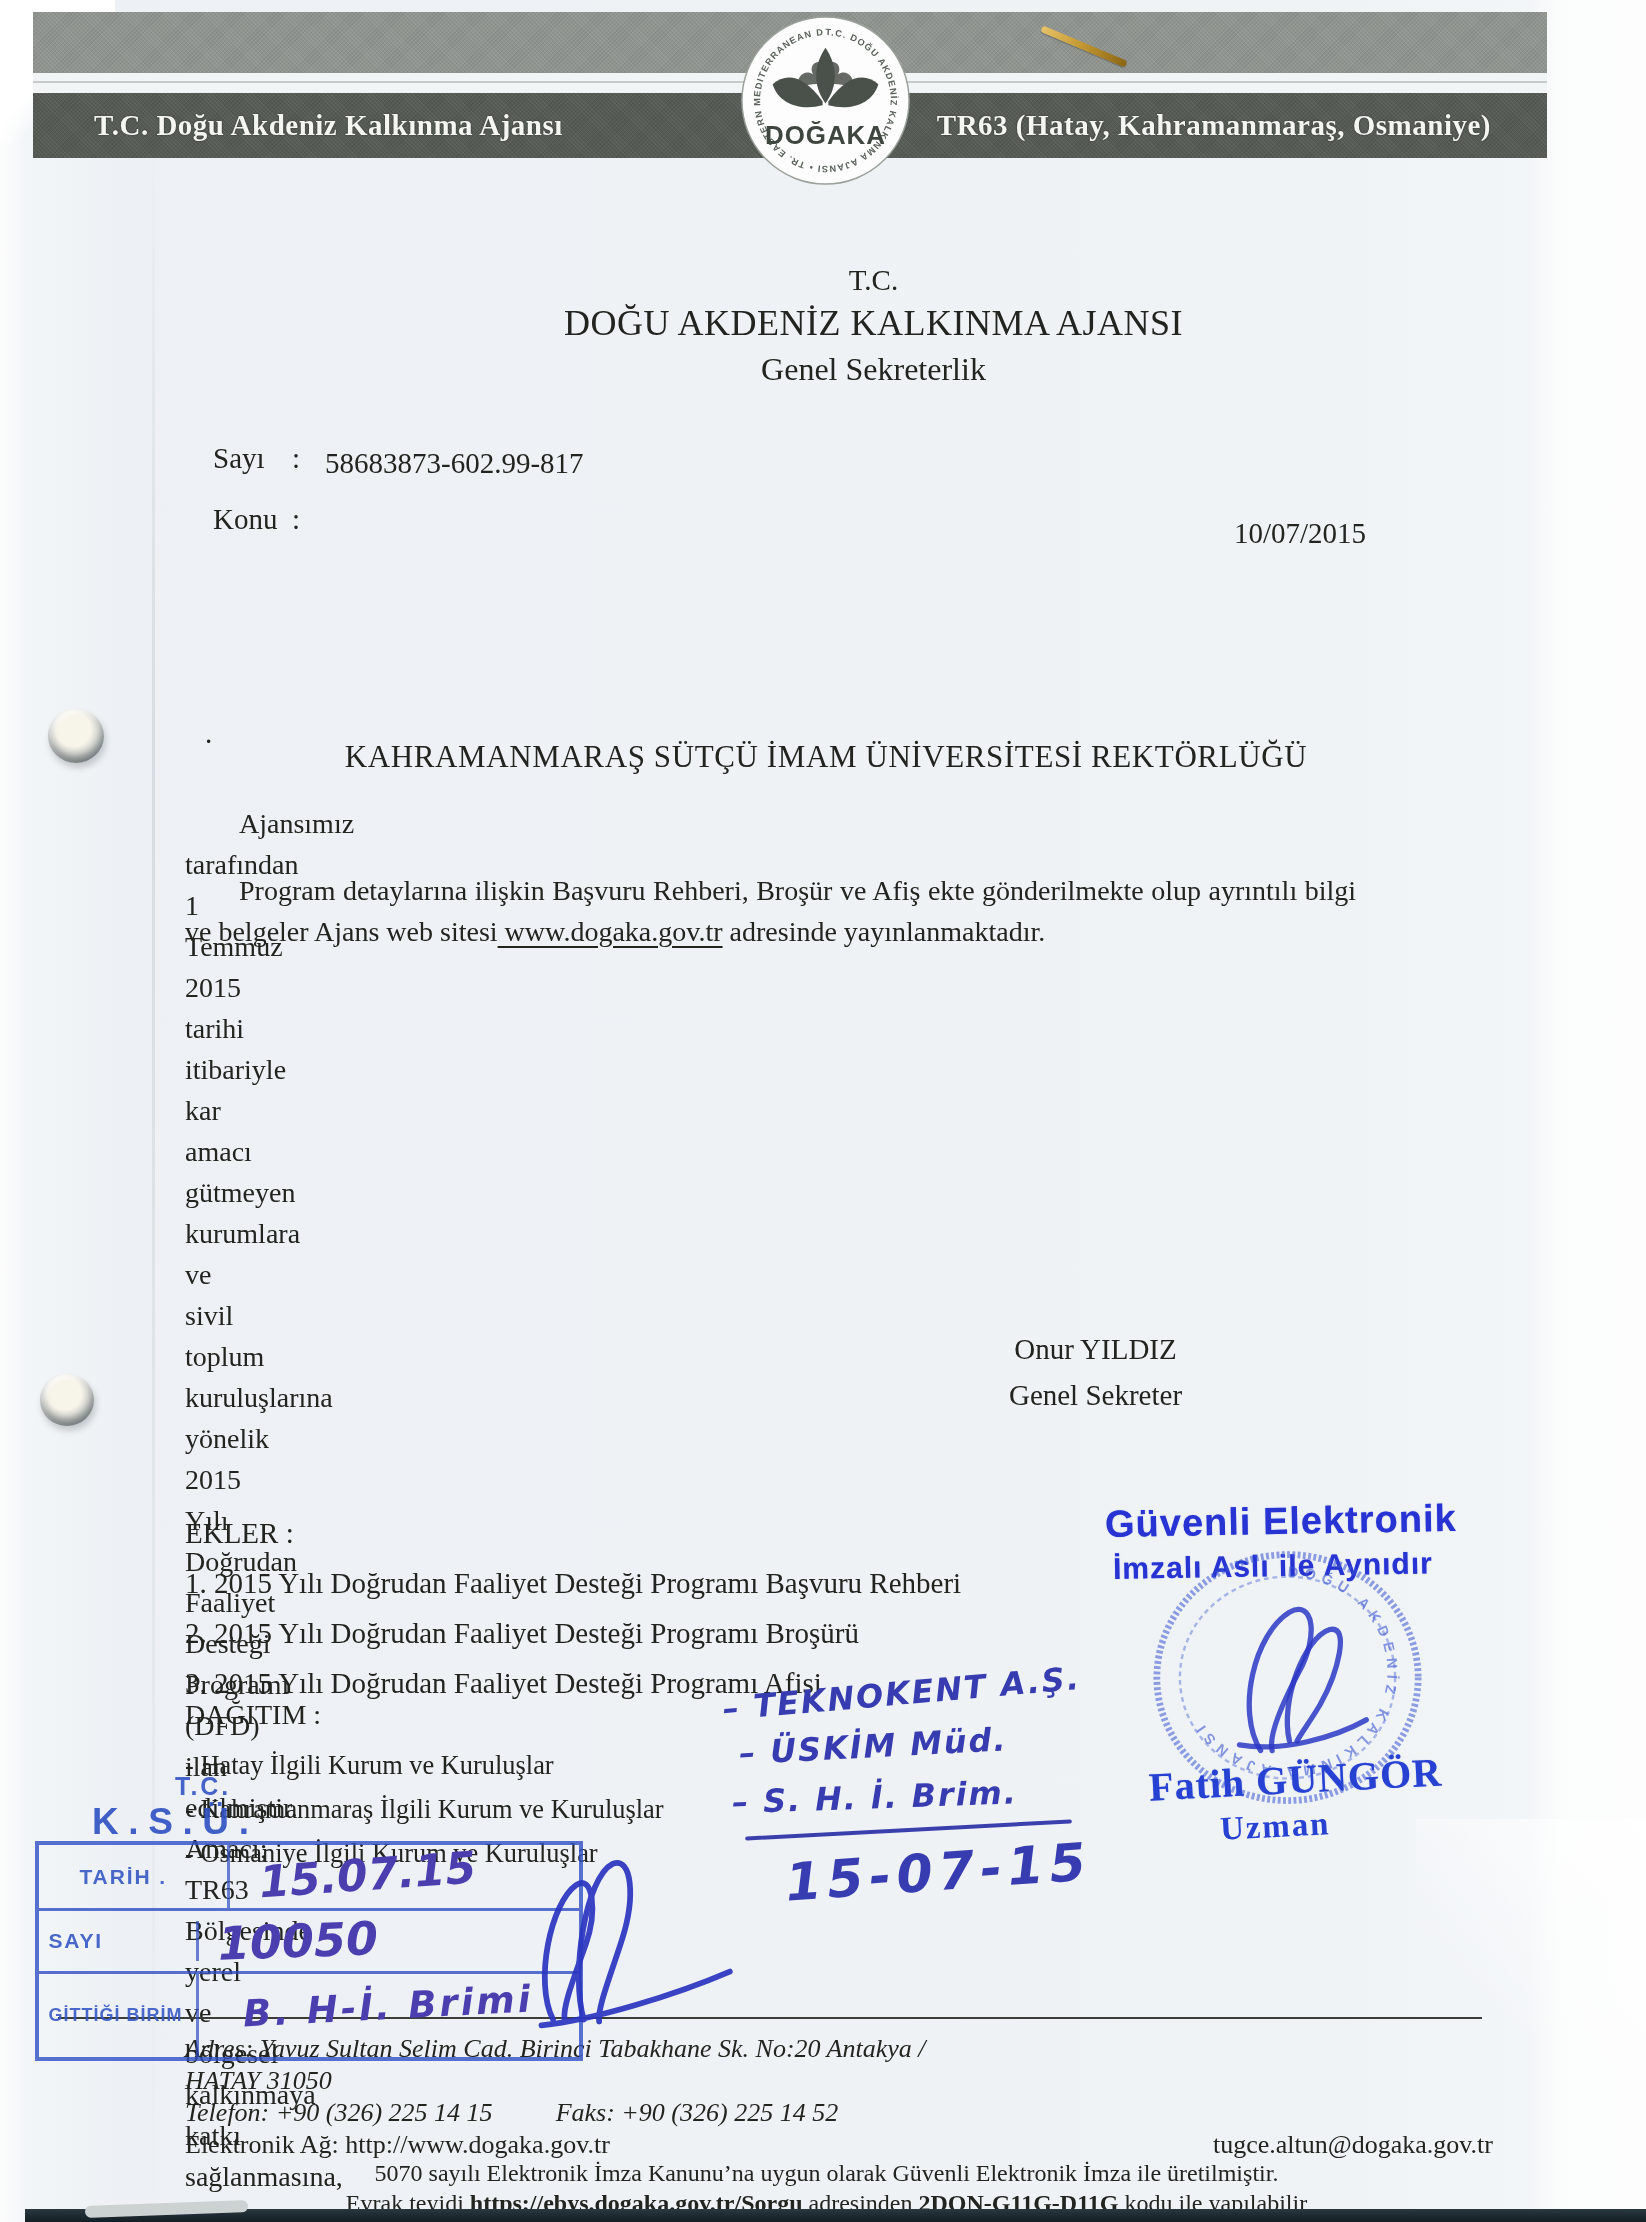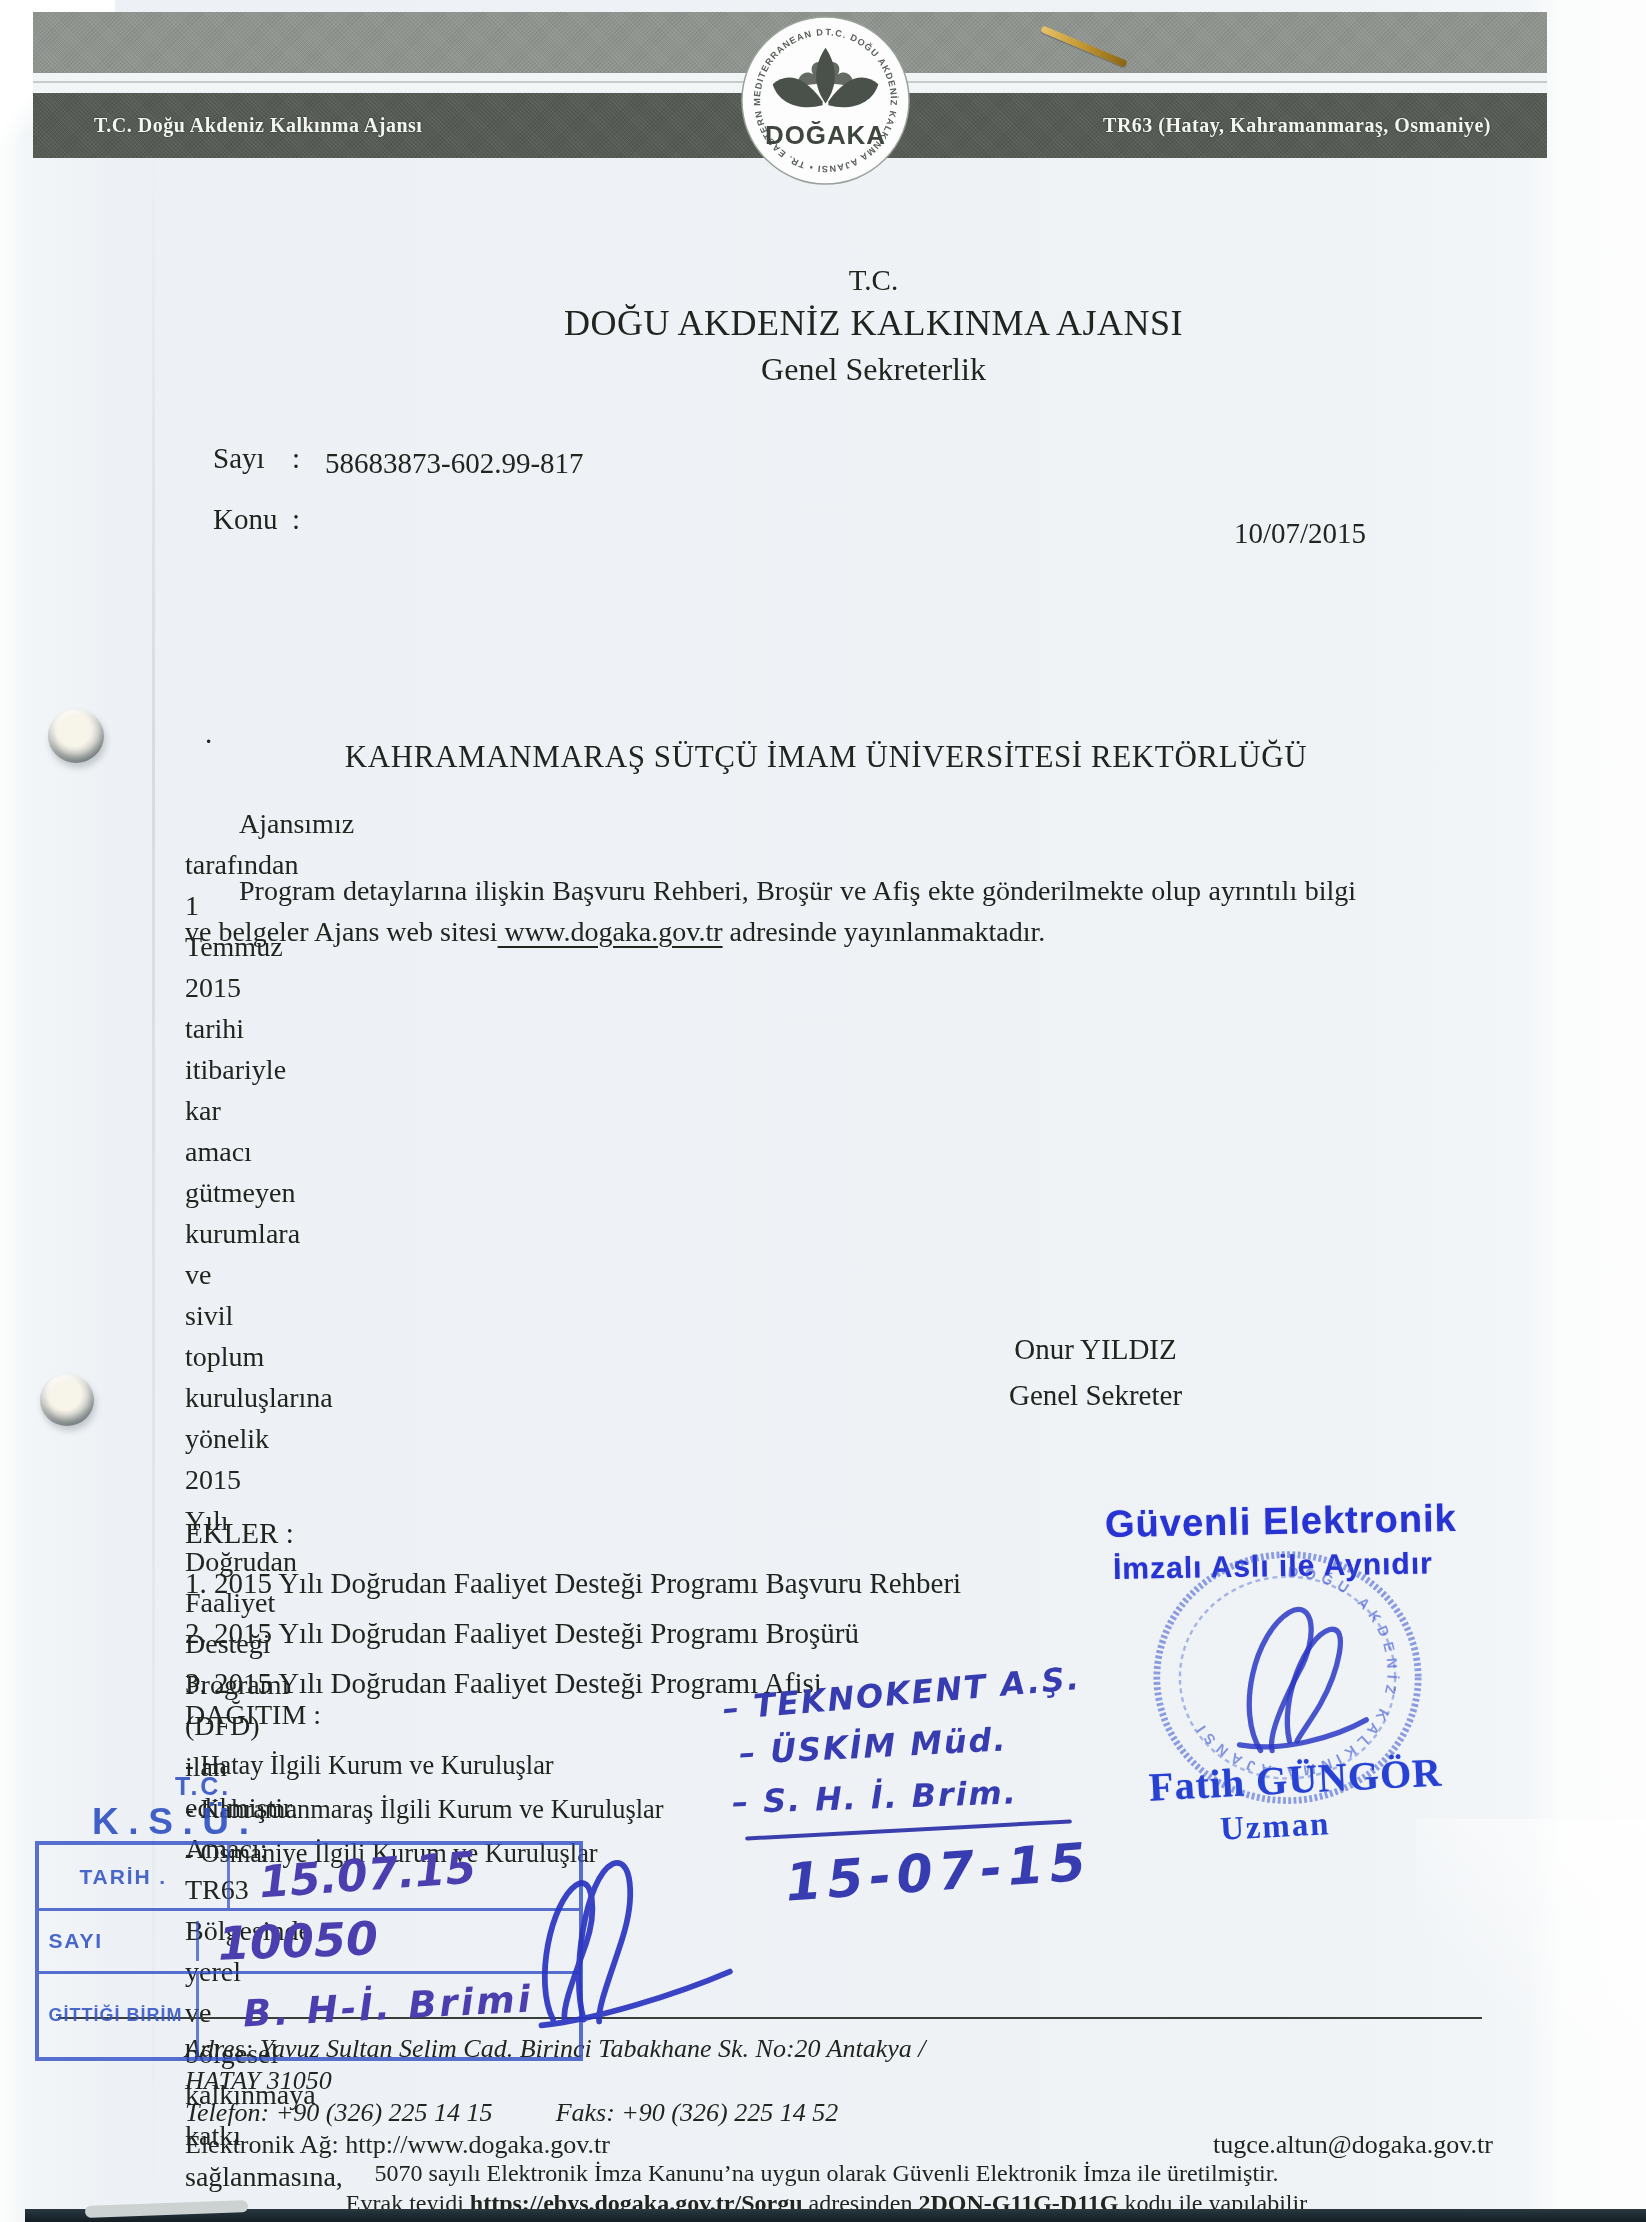--- a/index.html
+++ b/index.html
@@ -16,21 +16,21 @@
   .banner{position:absolute;left:33px;top:11.5px;width:1514px;height:144px;}
   .band-top{position:absolute;left:0;top:0;width:100%;height:61px;background:#8f948f;
     background-image:repeating-linear-gradient(45deg,rgba(255,255,255,.07) 0 1px,transparent 1px 2.9px),
                      repeating-linear-gradient(-45deg,rgba(0,0,0,.06) 0 1px,transparent 1px 2.9px);}
   .band-sep{position:absolute;left:0;top:61px;width:100%;height:19px;background:#f2f5f5;}
   .band-sep::after{content:"";position:absolute;left:0;top:8.6px;width:100%;height:1.9px;background:rgba(120,126,120,.35);}
   .band-bottom{position:absolute;left:0;top:81px;width:100%;height:65px;background:#565c55;
     background-image:repeating-linear-gradient(45deg,rgba(255,255,255,.05) 0 1px,transparent 1px 2.9px),
                      repeating-linear-gradient(-45deg,rgba(0,0,0,.08) 0 1px,transparent 1px 2.9px);
     display:flex;align-items:center;justify-content:space-between;padding:0 56px 0 61px;box-sizing:border-box;}
-  .banner-text{font-weight:bold;font-size:20px;color:#f4f6f2;text-shadow:0 0 1.9px rgba(0,0,0,.55);letter-spacing:0.5px;}
+  .banner-text{font-weight:bold;font-size:29px;color:#f4f6f2;text-shadow:0 0 1.9px rgba(0,0,0,.55);letter-spacing:0.5px;}
   .logo-wrap{position:absolute;left:707px;top:3.8px;width:171px;height:171px;z-index:4;}
   .pen-scratch{position:absolute;left:1005px;top:31px;width:92px;height:6.7px;border-radius:4.8px;
     transform:rotate(23deg);z-index:5;
     background:linear-gradient(90deg,#e7c269,#c59a35 45%,#8a6512);box-shadow:0 1px 1px rgba(0,0,0,.25);}
   
   .letterhead{position:absolute;left:403px;top:261px;width:941px;text-align:center;}
   .lh1{font-size:29px;line-height:38px;}
   .lh2{font-size:36px;line-height:48px;letter-spacing:0.5px;}
   .lh3{font-size:32px;line-height:44px;}
   

